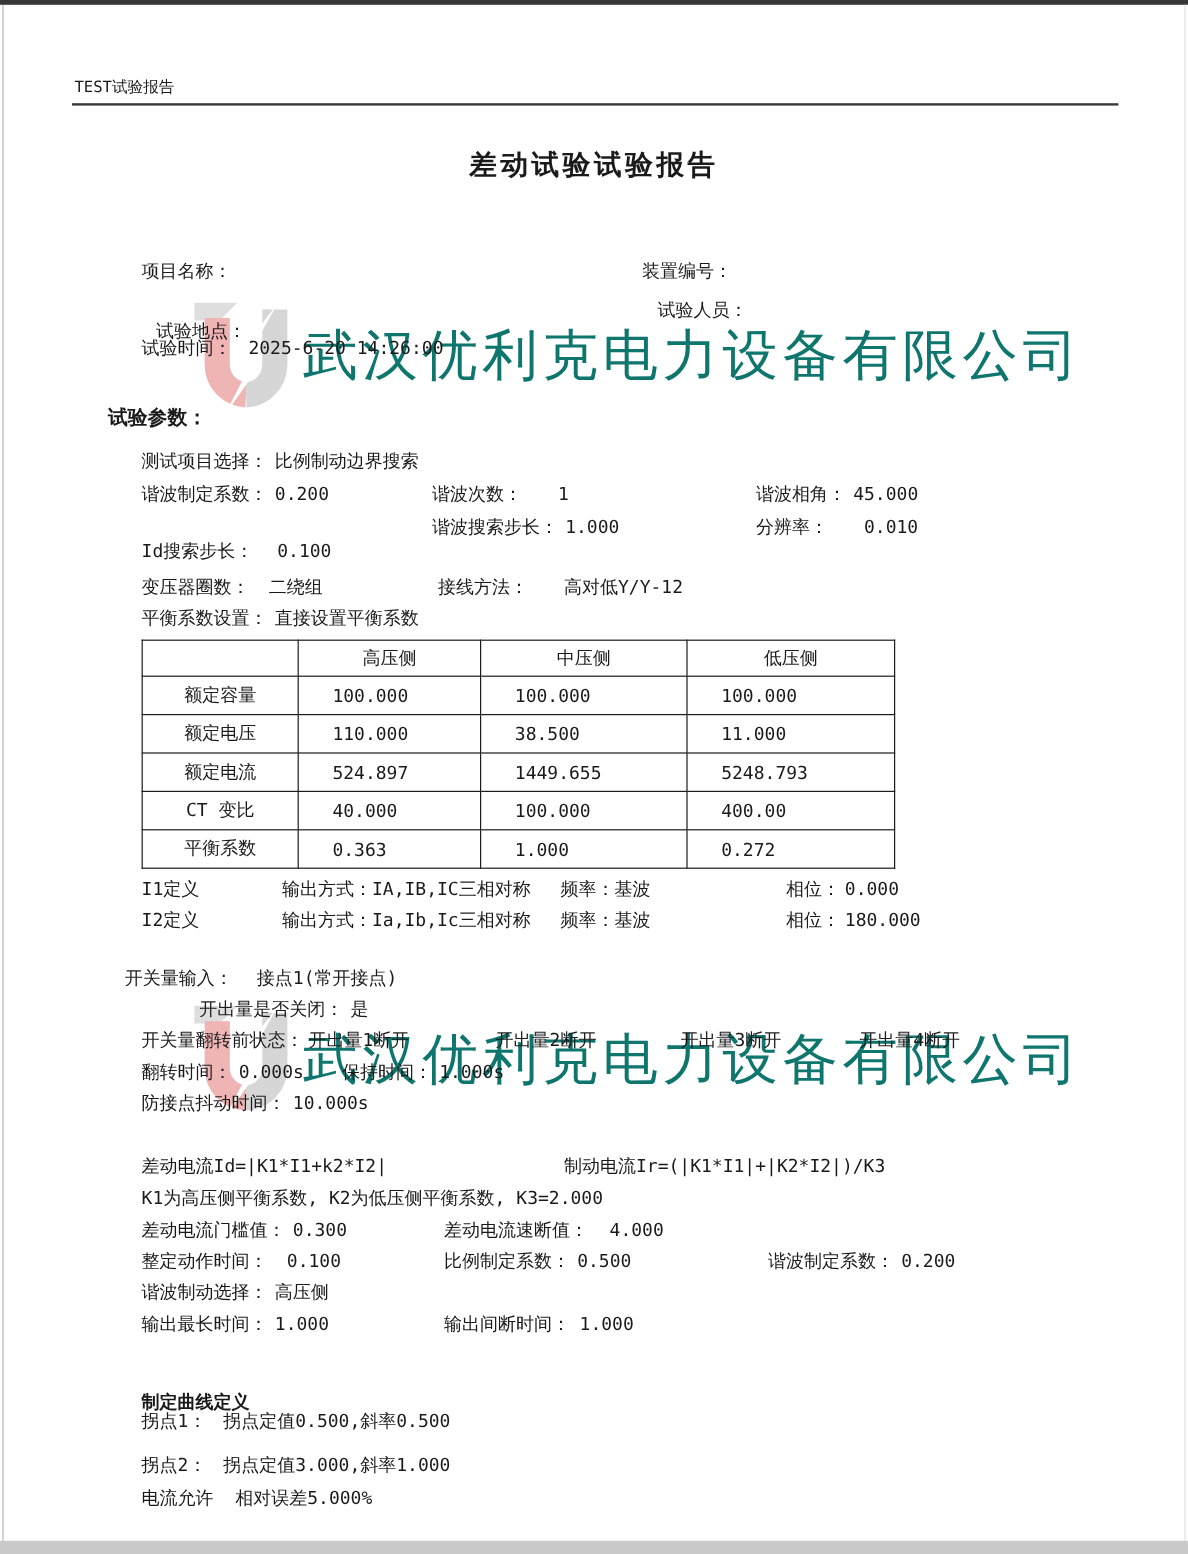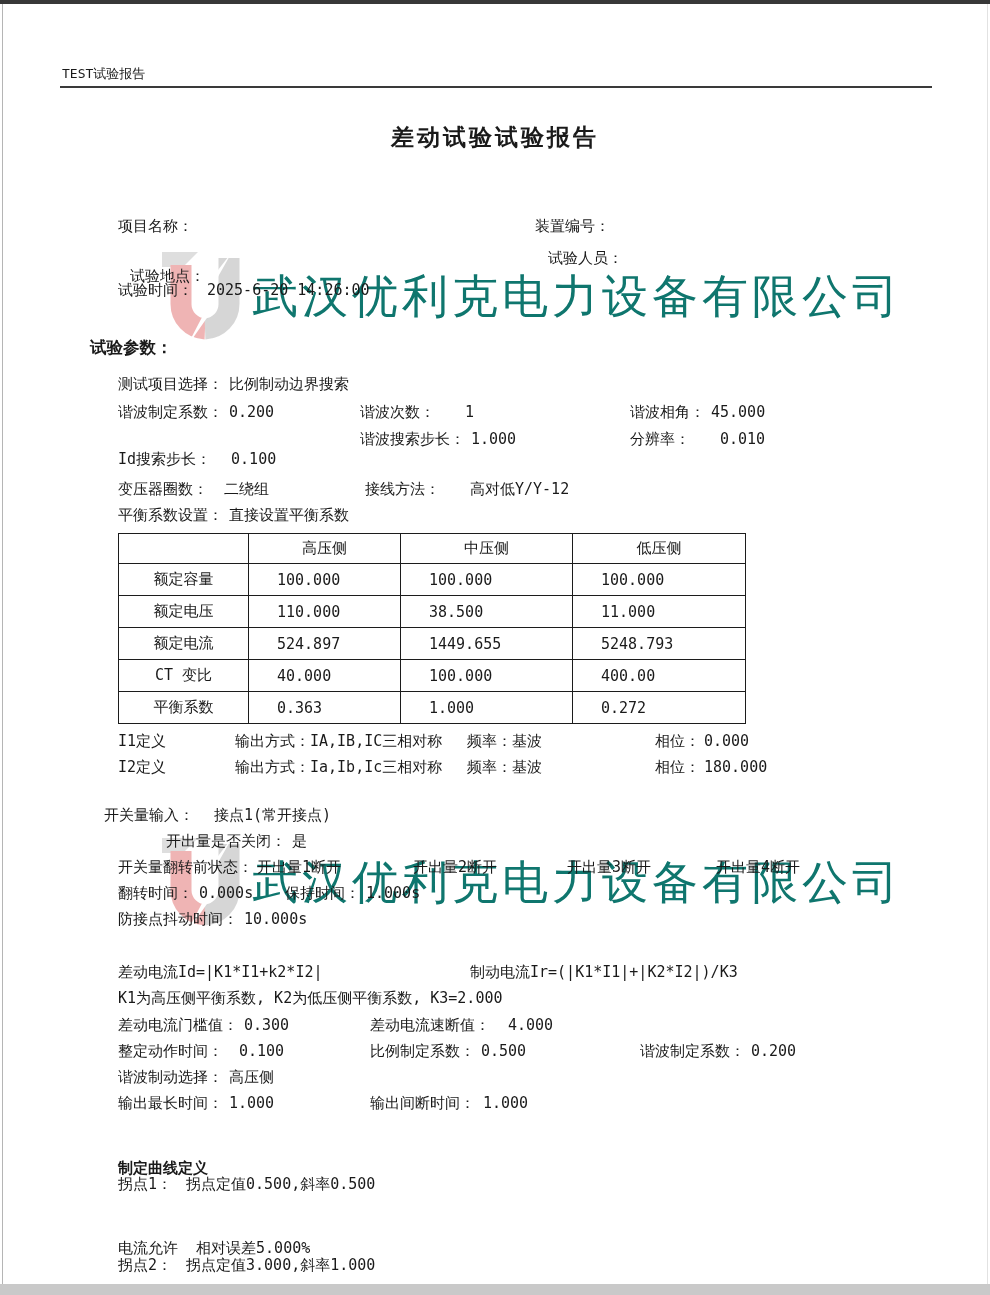--- a/index.html
+++ b/index.html
@@ -185,14 +185,14 @@
 <div class="t" style="left:370px;top:1041px;"><span>比例制定系数：</span><span class="g6">0.500</span></div>
 <div class="t" style="left:640px;top:1041px;"><span>谐波制定系数：</span><span class="g6">0.200</span></div>
 
 <div class="t" style="left:118px;top:1067px;"><span>谐波制动选择：</span><span class="g6">高压侧</span></div>
 
 <div class="t" style="left:118px;top:1093px;"><span>输出最长时间：</span><span class="g6">1.000</span></div>
 <div class="t" style="left:370px;top:1093px;"><span>输出间断时间：</span><span class="g8">1.000</span></div>
 
 <div class="t b" style="left:118px;top:1158px;">制定曲线定义</div>
 <div class="t" style="left:118px;top:1174px;"><span>拐点1：</span><span class="g14">拐点定值0.500,斜率0.500</span></div>
-<div class="t" style="left:118px;top:1211px;margin-top:44px;"><span>拐点2：</span><span class="g14">拐点定值3.000,斜率1.000</span></div>
+<div class="t" style="left:118px;top:1211px;"><span>拐点2：</span><span class="g14">拐点定值3.000,斜率1.000</span></div>
 <div class="t" style="left:118px;top:1238px;">电流允许  相对误差5.000%</div>
 
 </body></html>

